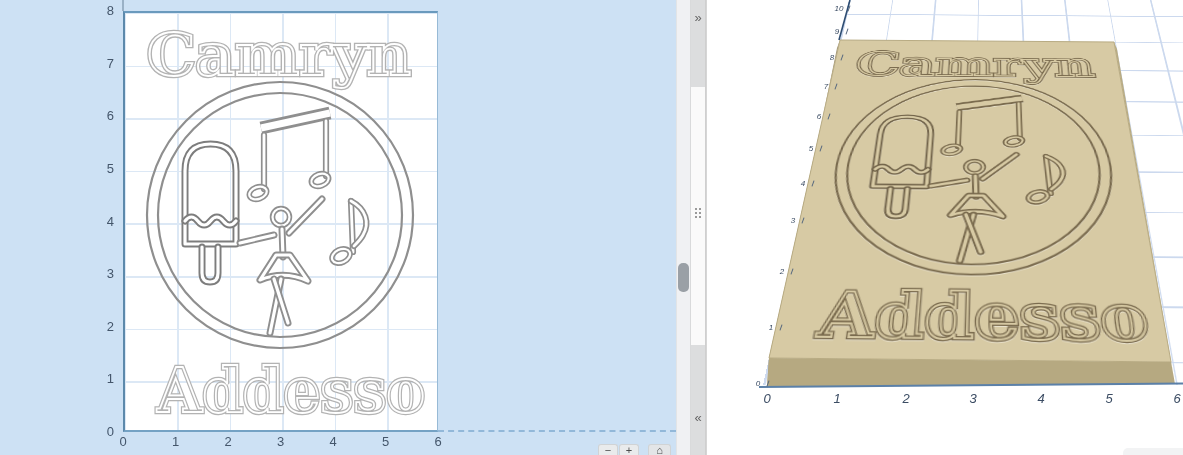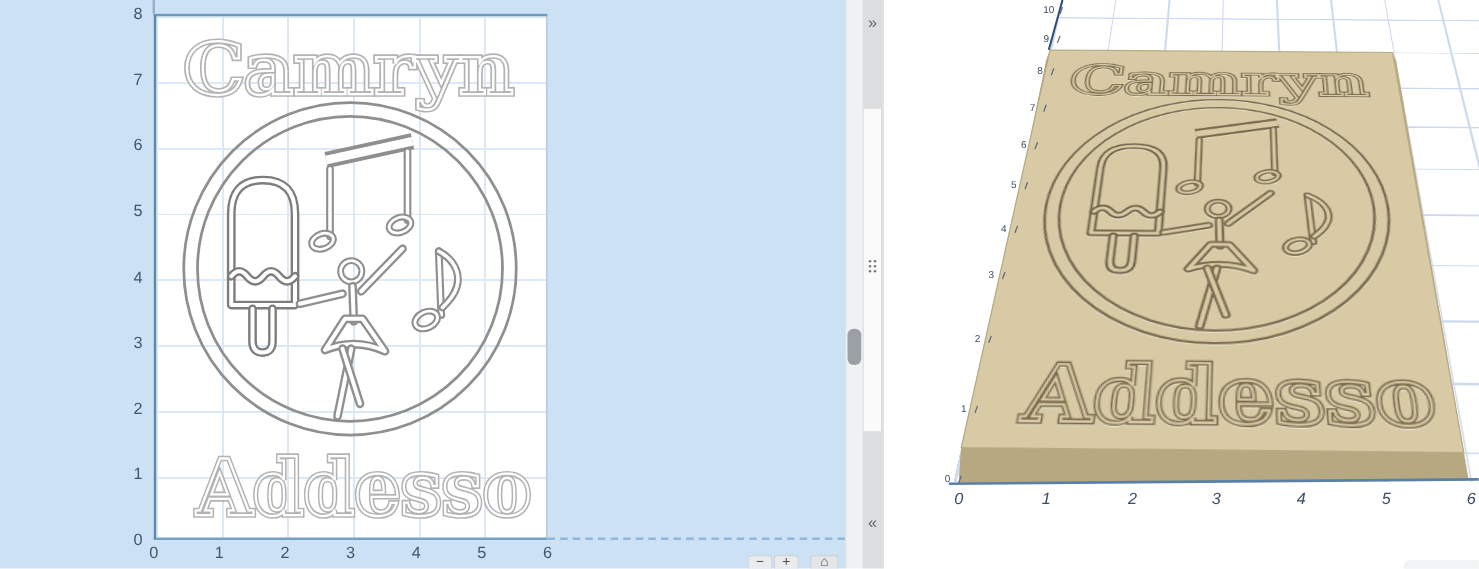--- a/index.html
+++ b/index.html
@@ -42,21 +42,21 @@
   .gridcells{position:absolute;left:0;top:-421px;width:1300px;height:1000px;
     background-image:
       repeating-linear-gradient(to right,#ccd9ee 0 1.6px,transparent 1.6px 52.6px),
       repeating-linear-gradient(to bottom,#ccd9ee 0 1.6px,transparent 1.6px 52.6px);}
   .basesvg{position:absolute;left:0;top:0;}
   .board-design{position:absolute;left:0;top:0;width:315px;height:421px;transform-origin:0 0;
     transform:matrix3d(0.866901,0.006046,0,-0.000007219,-0.21549,0.484864,0,-0.00075554,0,0,1,0,133,40,0,1);
     --ink:#7a6b4e;--ink2:#72644a;--ink-text:#7a6b4e;--bg:#d7caa4;}
   .board-design svg{filter:drop-shadow(0.8px 1px 0 rgba(255,255,255,0.45));}
   .t3x{position:absolute;color:#3b4c63;font-size:13px;font-style:italic;transform:translate(-50%,0);}
-  .t3y{position:absolute;color:#3b4c63;font-size:8px;transform:translate(-50%,-50%);}
+  .t3y{position:absolute;color:#3b4c63;font-size:8px;font-style:italic;transform:translate(-50%,-50%);}
   .t3dash{position:absolute;width:6px;height:1px;background:#55677e;transform:rotate(-70deg);}
   .corner-br{position:absolute;left:1123px;top:448px;width:60px;height:7px;background:#f2f3f4;border-radius:5px 0 0 0;}
 
   
   .thin{stroke:var(--ink);stroke-width:2.2;fill:none;}
   .o7{stroke:var(--ink);stroke-width:7;fill:none;stroke-linecap:round;stroke-linejoin:round;}
   .i7{stroke:var(--bg);stroke-width:3.2;fill:none;stroke-linecap:round;stroke-linejoin:round;}
   .p-o{stroke:var(--ink2);stroke-width:7;fill:none;stroke-linecap:round;stroke-linejoin:round;}
   .p-i{stroke:var(--bg);stroke-width:3.2;fill:none;stroke-linecap:round;stroke-linejoin:round;}
   .o6{stroke:var(--ink);stroke-width:6.2;fill:none;stroke-linecap:round;stroke-linejoin:round;}

